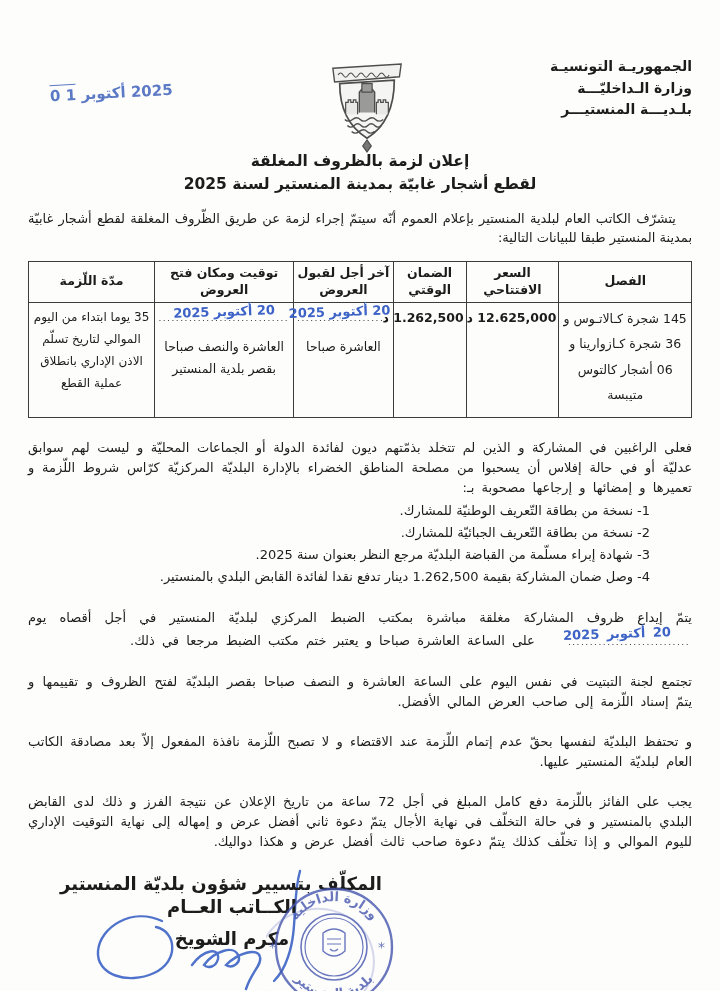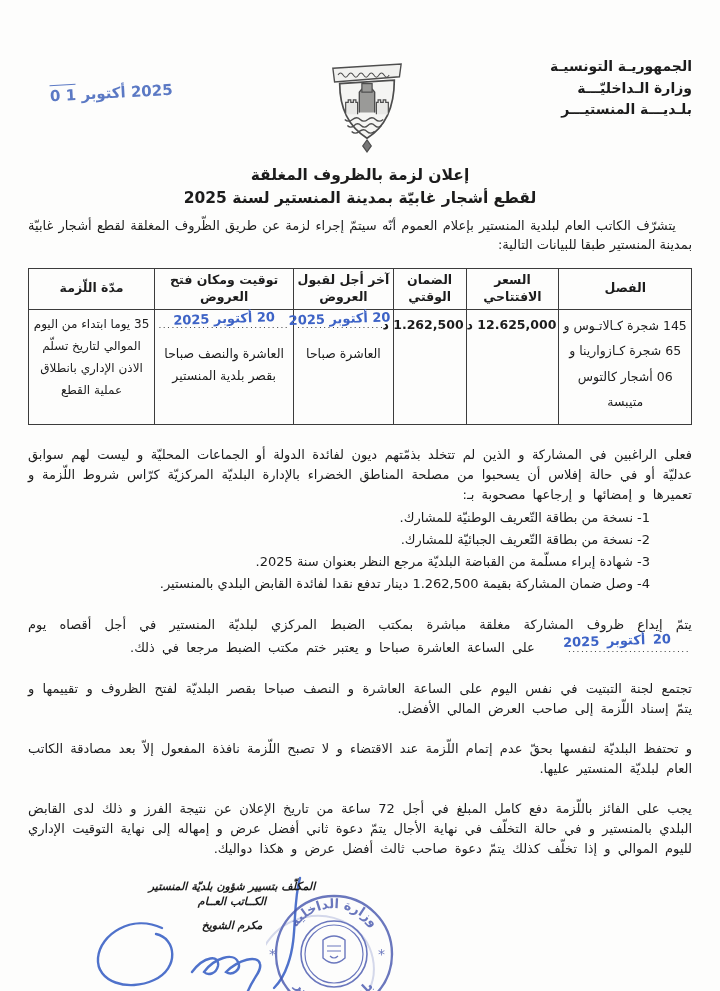--- a/index.html
+++ b/index.html
@@ -15,23 +15,23 @@
   .hdr{position:relative; height:92px;}
   .ministry{position:absolute; top:0; right:0; text-align:right; font-weight:700; font-size:14px; line-height:1.55;}
   .emblem{position:absolute; top:2px; right:282px; width:86px;}
   .datestamp{
     position:absolute; top:28px; left:22px; color:#5b79c4; font-weight:700;
     font-size:15px; letter-spacing:2px; transform:rotate(-3deg); white-space:nowrap;
   }
   .datestamp .ovl{border-top:1.5px solid #5b79c4; padding-top:1px;}
 
   
-  .title{ text-align:center; font-weight:700; font-size:15.5px; line-height:1.5; margin-top:16px;}
-
-  .intro{font-size:13px; line-height:1.5; text-align:justify; margin-top:5px; text-indent:16px;}
+  .title{ text-align:center; font-weight:700; font-size:15.5px; line-height:1.5; margin-top:2px;}
+
+  .intro{font-size:13px; line-height:1.5; text-align:justify; margin-top:12px; text-indent:16px;}
 
   
   table{width:100%; border-collapse:collapse; margin-top:4px; table-layout:fixed;}
   th,td{border:1px solid #3c3c3c; font-size:12.5px; padding:3px 2px; vertical-align:top; text-align:center;}
   th{font-weight:700; height:34px; vertical-align:middle; line-height:1.3;}
   td{height:108px;margin-left:28px;}
   td.spread{line-height:2.05; font-size:12.5px;}
   td.dur{line-height:1.85; font-size:12px;}
   .money{white-space:nowrap; font-weight:700; font-size:12.5px; padding-top:4px; display:inline-block;}
   .dotline{position:relative; height:20px; overflow:visible;}
@@ -46,21 +46,21 @@
   .para{font-size:13px; line-height:1.55; text-align:justify; margin:20px 0 0 0; word-spacing:3px;}
   .para.noj{text-align:right; word-spacing:normal;}
   ol.docs{list-style:none; margin:2px 0 0 0; padding:0 42px 0 0; font-size:13px; line-height:1.7;}
   ol.docs .num{font-weight:400; margin-left:4px;}
   .inline-hand{position:relative; display:inline-block; min-width:150px; height:17px; vertical-align:baseline;}
   .inline-hand .dots{top:8px;}
   .inline-hand .hand{top:-4px; text-align:center;}
 
   
   .sig{position:relative; height:175px; margin-top:8px;}
-  .sigtext{position:absolute; top:12px; right:310px; width:300px; text-align:center; font-weight:700; font-size:11px;font-style:italic;}
+  .sigtext{position:absolute; top:12px; right:310px; width:300px; text-align:center; font-weight:700; font-size:18px;}
   .sigtext .l1{white-space:nowrap;}
   .sigtext .l2{margin-top:2px;}
   .sigtext .l3{margin-top:11px;}
   .scribble{position:absolute; top:8px; right:370px;}
   .stampwrap{position:absolute; top:20px; right:290px;}
 </style>
 </head>
 <body>
 
 <div class="page">
@@ -119,21 +119,21 @@
           <th>الفصل</th>
           <th>السعر الافتتاحي</th>
           <th>الضمان الوقتي</th>
           <th>آخر أجل لقبول العروض</th>
           <th>توقيت ومكان فتح العروض</th>
           <th>مدّة اللّزمة</th>
         </tr>
       </thead>
       <tbody>
         <tr>
-          <td class="spread">145 شجرة كـالاتـوس و 65 شجرة كـازوارينا و 06 أشجار كالتوس متيبسة</td>
+          <td class="spread">145 شجرة كـالاتـوس و 36 شجرة كـازوارينا و 06 أشجار كالتوس متيبسة</td>
           <td>
             <span class="money">12.625,000 د</span>
           </td>
           <td>
             <span class="money">1.262,500 د</span>
           </td>
           <td>
             <div class="dotline">
               <span class="dots">....................................</span>
               <span class="hand">20 أكتوبر 2025</span>

